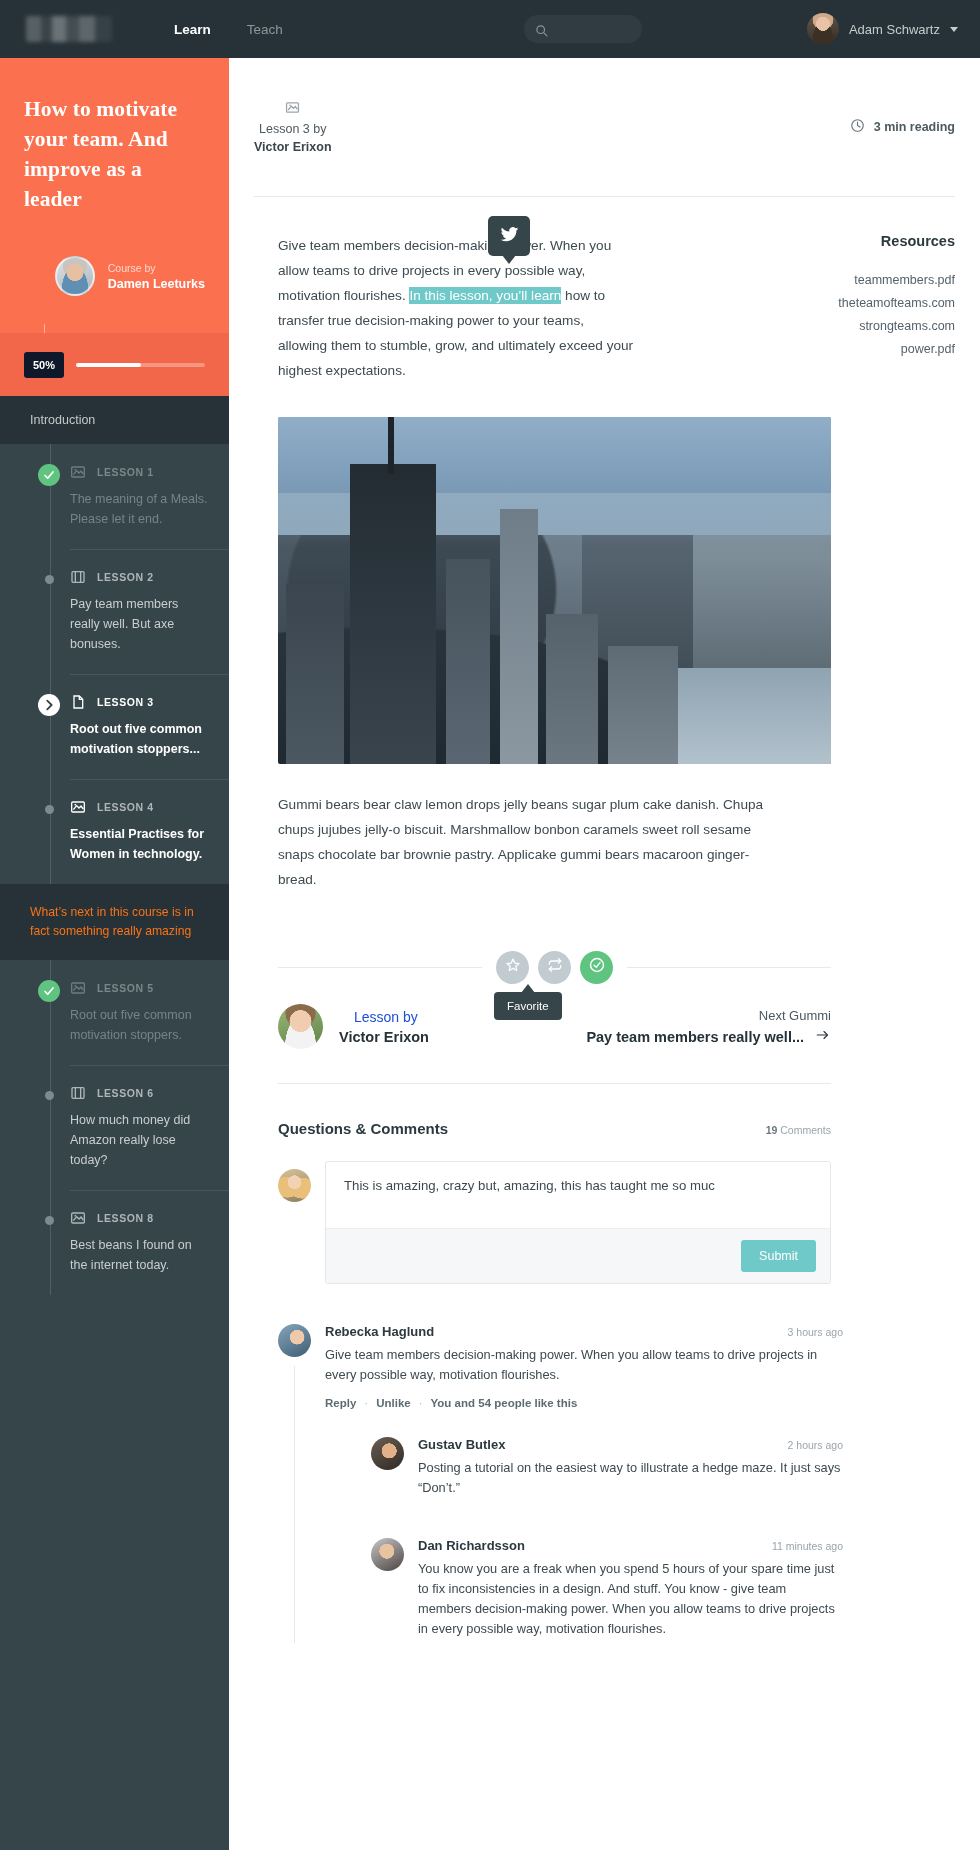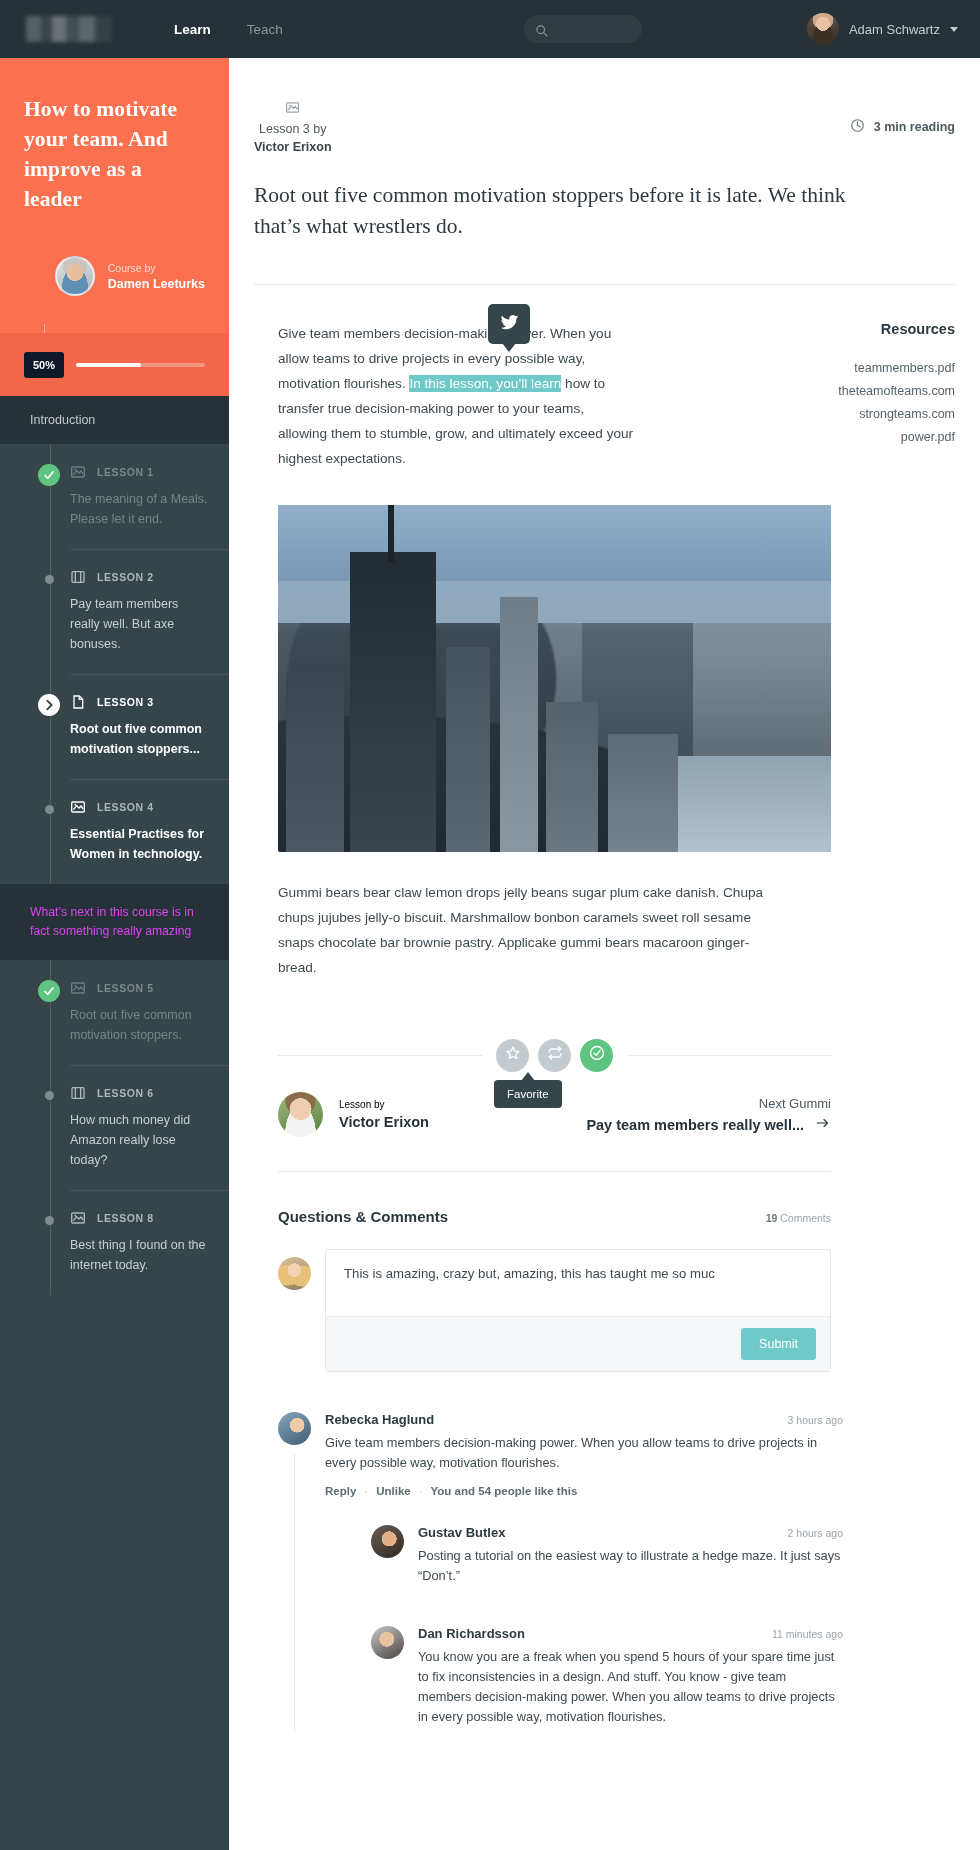--- a/index.html
+++ b/index.html
@@ -118,21 +118,21 @@
   .l-ico { width: 16px; height: 16px; flex: none; }
   .l-num { font-size: 10.5px; font-weight: bold; letter-spacing: .6px; color: #aeb6b9; }
   .lesson.done .l-num { color: #7b878b; }
   .lesson.current .l-num { color: #ffffff; }
   .l-title { margin-top: 9px; font-size: 12.5px; line-height: 20px; color: #c9ced0; }
   .lesson.done .l-title { color: #778387; }
   .lesson.current .l-title, .lesson.upcoming .l-title { color: #ffffff; font-weight: bold; }
 
   .teaser {
     background: #263238; padding: 19px 32px 19px 30px;
-    font-size: 12.2px; line-height: 19px; color: #d946ef;
+    font-size: 12.2px; line-height: 19px; color: #f97316;
   }
 
   
   .main { position: absolute; left: 229px; top: 58px; width: 751px; padding: 0 25px; }
   .meta-row { display: flex; align-items: center; justify-content: space-between; padding: 42px 0 0 0; }
   .meta-left { display: flex; align-items: center; gap: 4px; font-size: 12.5px; color: #4d5a60; flex-direction: column; }
   .meta-right { display: flex; align-items: center; gap: 9px; font-size: 12.5px; color: #4d5a60; font-weight: bold; }
   .meta-left .mname { font-weight: bold; color: #3a464b; }
   .mlight { font-weight: normal; }
 
@@ -208,21 +208,21 @@
   .footer-row { margin: 18px 0 0 24px; width: 553px; display: flex; align-items: center; justify-content: space-between; }
   .fl { display: flex; align-items: center; gap: 16px; }
   .av-victor {
     width: 45px; height: 45px;
     background:
       radial-gradient(circle at 50% 38%, #f0cdb0 0 30%, transparent 31%),
       radial-gradient(ellipse at 50% 95%, #f3f3f3 0 48%, transparent 49%),
       radial-gradient(circle at 50% 20%, #8a6b4a 0 35%, transparent 36%),
       linear-gradient(160deg, #9bb97a, #5f8045);
   }
-  .fl-by { font-size: 10px; color: #000000; }
+  .fl-by { font-size: 14px; color: #1d4ed8; margin-left: 15px; }
   .fl-name { font-size: 14.5px; color: #25323a; font-weight: bold; margin-top: 4px; }
   .fr { text-align: right; }
   .fr-label { font-size: 13px; color: #4b585f; }
   .fr-title { font-size: 14.5px; color: #25323a; font-weight: bold; margin-top: 5px; display: flex; align-items: center; justify-content: flex-end; gap: 10px; }
 
   .divider2 { margin: 34px 0 0 24px; width: 553px; height: 1px; background: #e7eaec; }
 
   .qc-head { margin: 36px 0 0 24px; width: 553px; display: flex; align-items: baseline; justify-content: space-between; }
   .qc-title { font-size: 15px; font-weight: bold; color: #2c3a40; }
   .qc-count { font-size: 10.5px; color: #9aa5ab; }
@@ -434,21 +434,21 @@
         <div class="lesson-top">
           <span class="l-ico">
             <svg viewBox="0 0 24 24" width="16" height="16" fill="none" stroke="#aeb6b9" stroke-width="2">
                 <rect x="2.5" y="4.5" width="19" height="15" rx="1.5"></rect>
                 <polyline points="5,16 10,10 13.5,13.5 16.5,10.5 20,15"></polyline>
                 <circle cx="8" cy="8.5" r="1.3" fill="#aeb6b9" stroke="none"></circle>
               </svg>
           </span>
           <span class="l-num">LESSON 8</span>
         </div>
-        <div class="l-title">Best thing I found on the internet today.</div>
+        <div class="l-title">Best beans I found on the internet today.</div>
       </div>
     </div>
   </div>
 
   <div class="main">
 
     <div class="meta-row">
       <div class="meta-left">
         <span>
           <svg viewBox="0 0 24 24" width="15" height="15" fill="none" stroke="#9aa5ab" stroke-width="2">
@@ -464,21 +464,20 @@
         <span>
           <svg viewBox="0 0 24 24" width="15" height="15" fill="none" stroke="#6d797f" stroke-width="1.9">
               <circle cx="12" cy="12" r="9.2"></circle>
               <polyline points="12,6.6 12,12 16,14.2" stroke-linecap="round"></polyline>
             </svg>
         </span>
         <span>3 min reading</span>
       </div>
     </div>
 
-    <h1 class="lesson-heading">Root out five common motivation stoppers before it is late. We think that’s what wrestlers do.</h1>
 
     <div class="hr"></div>
 
     <div class="body-grid">
       <div class="body-col">
         <div class="tw-tip">
           <span>
             <svg viewBox="0 0 24 24" width="19" height="19" fill="#ffffff">
                 <path d="M23 4.8a9 9 0 0 1-2.6.73A4.5 4.5 0 0 0 22.4 3a9 9 0 0 1-2.86 1.1A4.5 4.5 0 0 0 11.8 8.2a12.8 12.8 0 0 1-9.3-4.7 4.5 4.5 0 0 0 1.4 6 4.4 4.4 0 0 1-2-.56v.06a4.5 4.5 0 0 0 3.6 4.4 4.5 4.5 0 0 1-2 .08 4.5 4.5 0 0 0 4.2 3.1A9 9 0 0 1 1 18.5a12.7 12.7 0 0 0 6.9 2c8.3 0 12.8-6.9 12.8-12.8v-.6A9 9 0 0 0 23 4.8z"></path>
               </svg>

